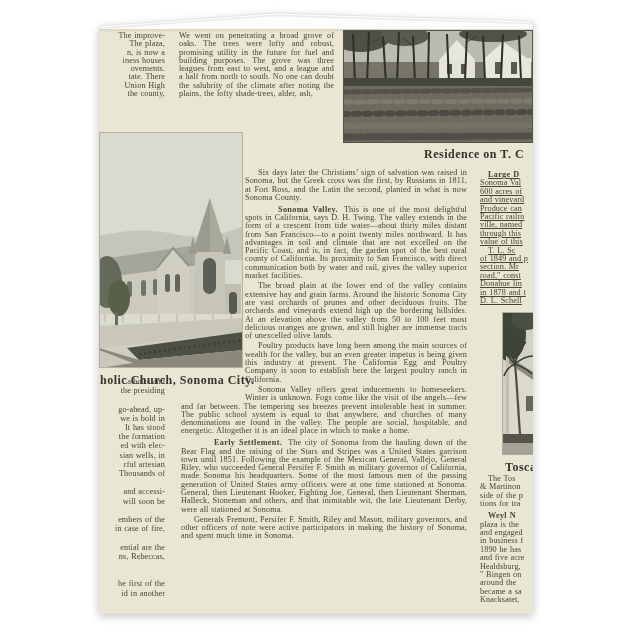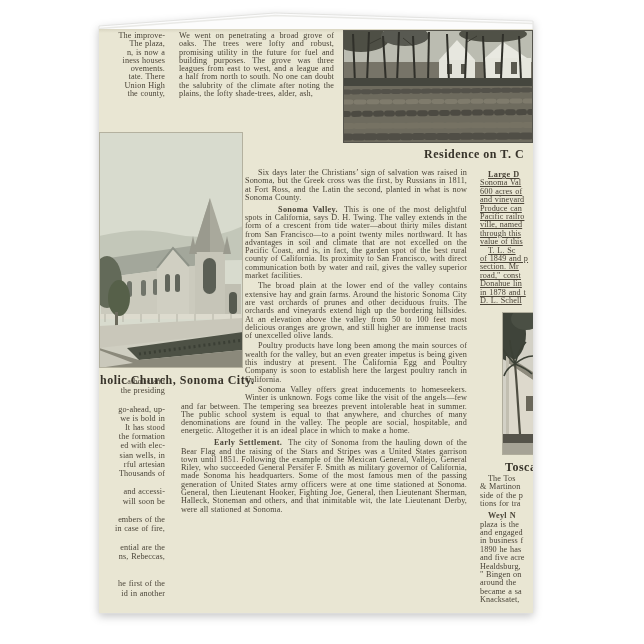--- a/index.html
+++ b/index.html
@@ -184,20 +184,21 @@
 
     <div class="blk just" style="left:82px;top:140px;width:286px;">
       <div class="wrap-spacer"></div>
       <div>
           <p class="para"><span>Six days later the Christians’ sign of salvation was raised in Sonoma, but the Greek cross was the first, by Russians in 1811, at Fort Ross, and the Latin the second, planted in what is now Sonoma County.</span></p>
           <p class="para head"><b>Sonoma Valley.</b><span>This is one of the most delightful spots in California, says D. H. Twing. The valley extends in the form of a crescent from tide water—about thirty miles distant from San Francisco—to a point twenty miles northward. It has advantages in soil and climate that are not excelled on the Pacific Coast, and is, in fact, the garden spot of the best rural county of California. Its proximity to San Francisco, with direct communication both by water and rail, gives the valley superior market facilities.</span></p>
           <p class="para"><span>The broad plain at the lower end of the valley contains extensive hay and grain farms. Around the historic Sonoma City are vast orchards of prunes and other deciduous fruits. The orchards and vineyards extend high up the bordering hillsides. At an elevation above the valley from 50 to 100 feet most delicious oranges are grown, and still higher are immense tracts of unexcelled olive lands.</span></p>
           <p class="para"><span>Poultry products have long been among the main sources of wealth for the valley, but an even greater impetus is being given this industry at present. The California Egg and Poultry Company is soon to establish here the largest poultry ranch in California.</span></p>
           <p class="para"><span>Sonoma Valley offers great inducements to homeseekers. Winter is unknown. Fogs come like the visit of the angels—few and far between. The tempering sea breezes prevent intolerable heat in summer. The public school system is equal to that anywhere, and churches of many denominations are found in the valley. The people are social, hospitable, and energetic. Altogether it is an ideal place in which to make a home.</span></p>
           <p class="para head"><b>Early Settlement.</b><span>The city of Sonoma from the hauling down of the Bear Flag and the raising of the Stars and Stripes was a United States garrison town until 1851. Following the example of the Mexican General, Vallejo, General Riley, who succeeded General Persifer F. Smith as military governor of California, made Sonoma his headquarters. Some of the most famous men of the passing generation of United States army officers were at one time stationed at Sonoma. General, then Lieutenant Hooker, Fighting Joe, General, then Lieutenant Sherman, Halleck, Stoneman and others, and that inimitable wit, the late Lieutenant Derby, were all stationed at Sonoma.</span></p>
+          <p class="para"><span>Generals Fremont, Persifer F. Smith, Riley and Mason, military governors, and other officers of note were active participators in making the history of Sonoma, and spent much time in Sonoma.</span></p>
         </div>
     </div>
 
     <div class="blk right-col" style="left:381px;top:142px;width:52px;text-decoration:underline;">
         <div class="ln b ind">Large D</div>
         <div class="ln">Sonoma Val</div>
         <div class="ln">600 acres of</div>
         <div class="ln">and vineyard</div>
         <div class="ln">Produce can</div>
         <div class="ln">Pacific railro</div>

